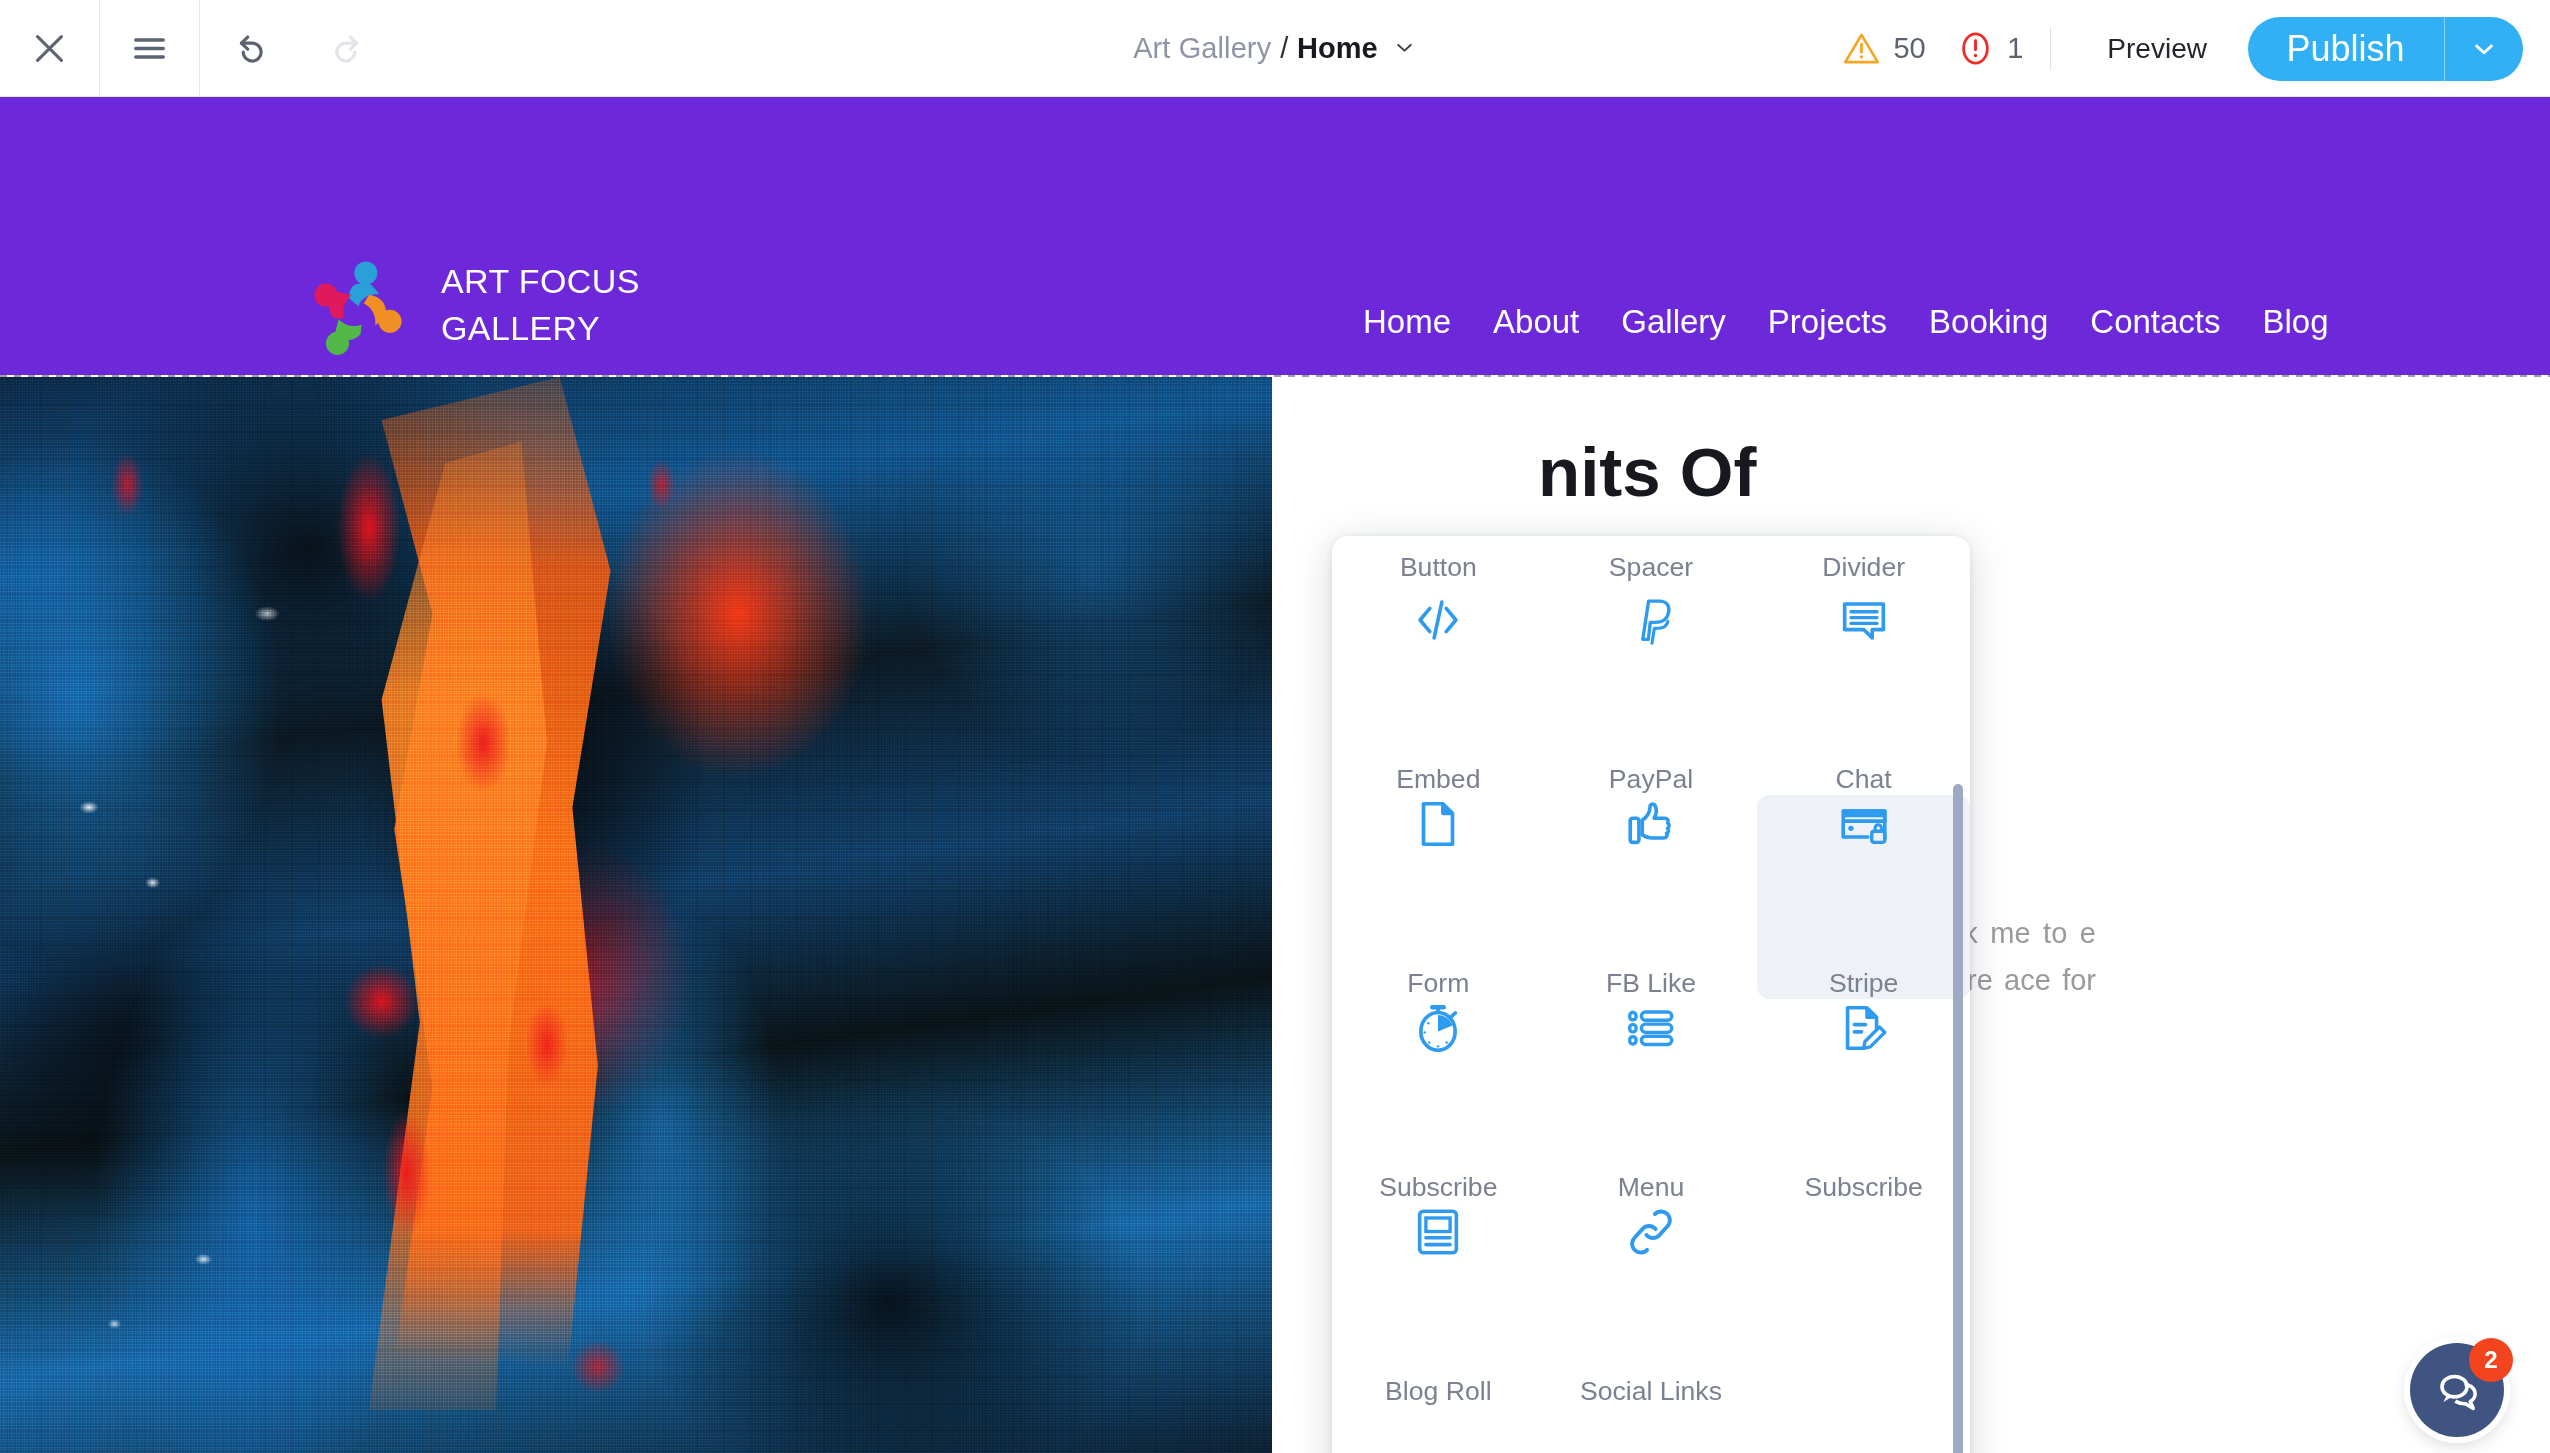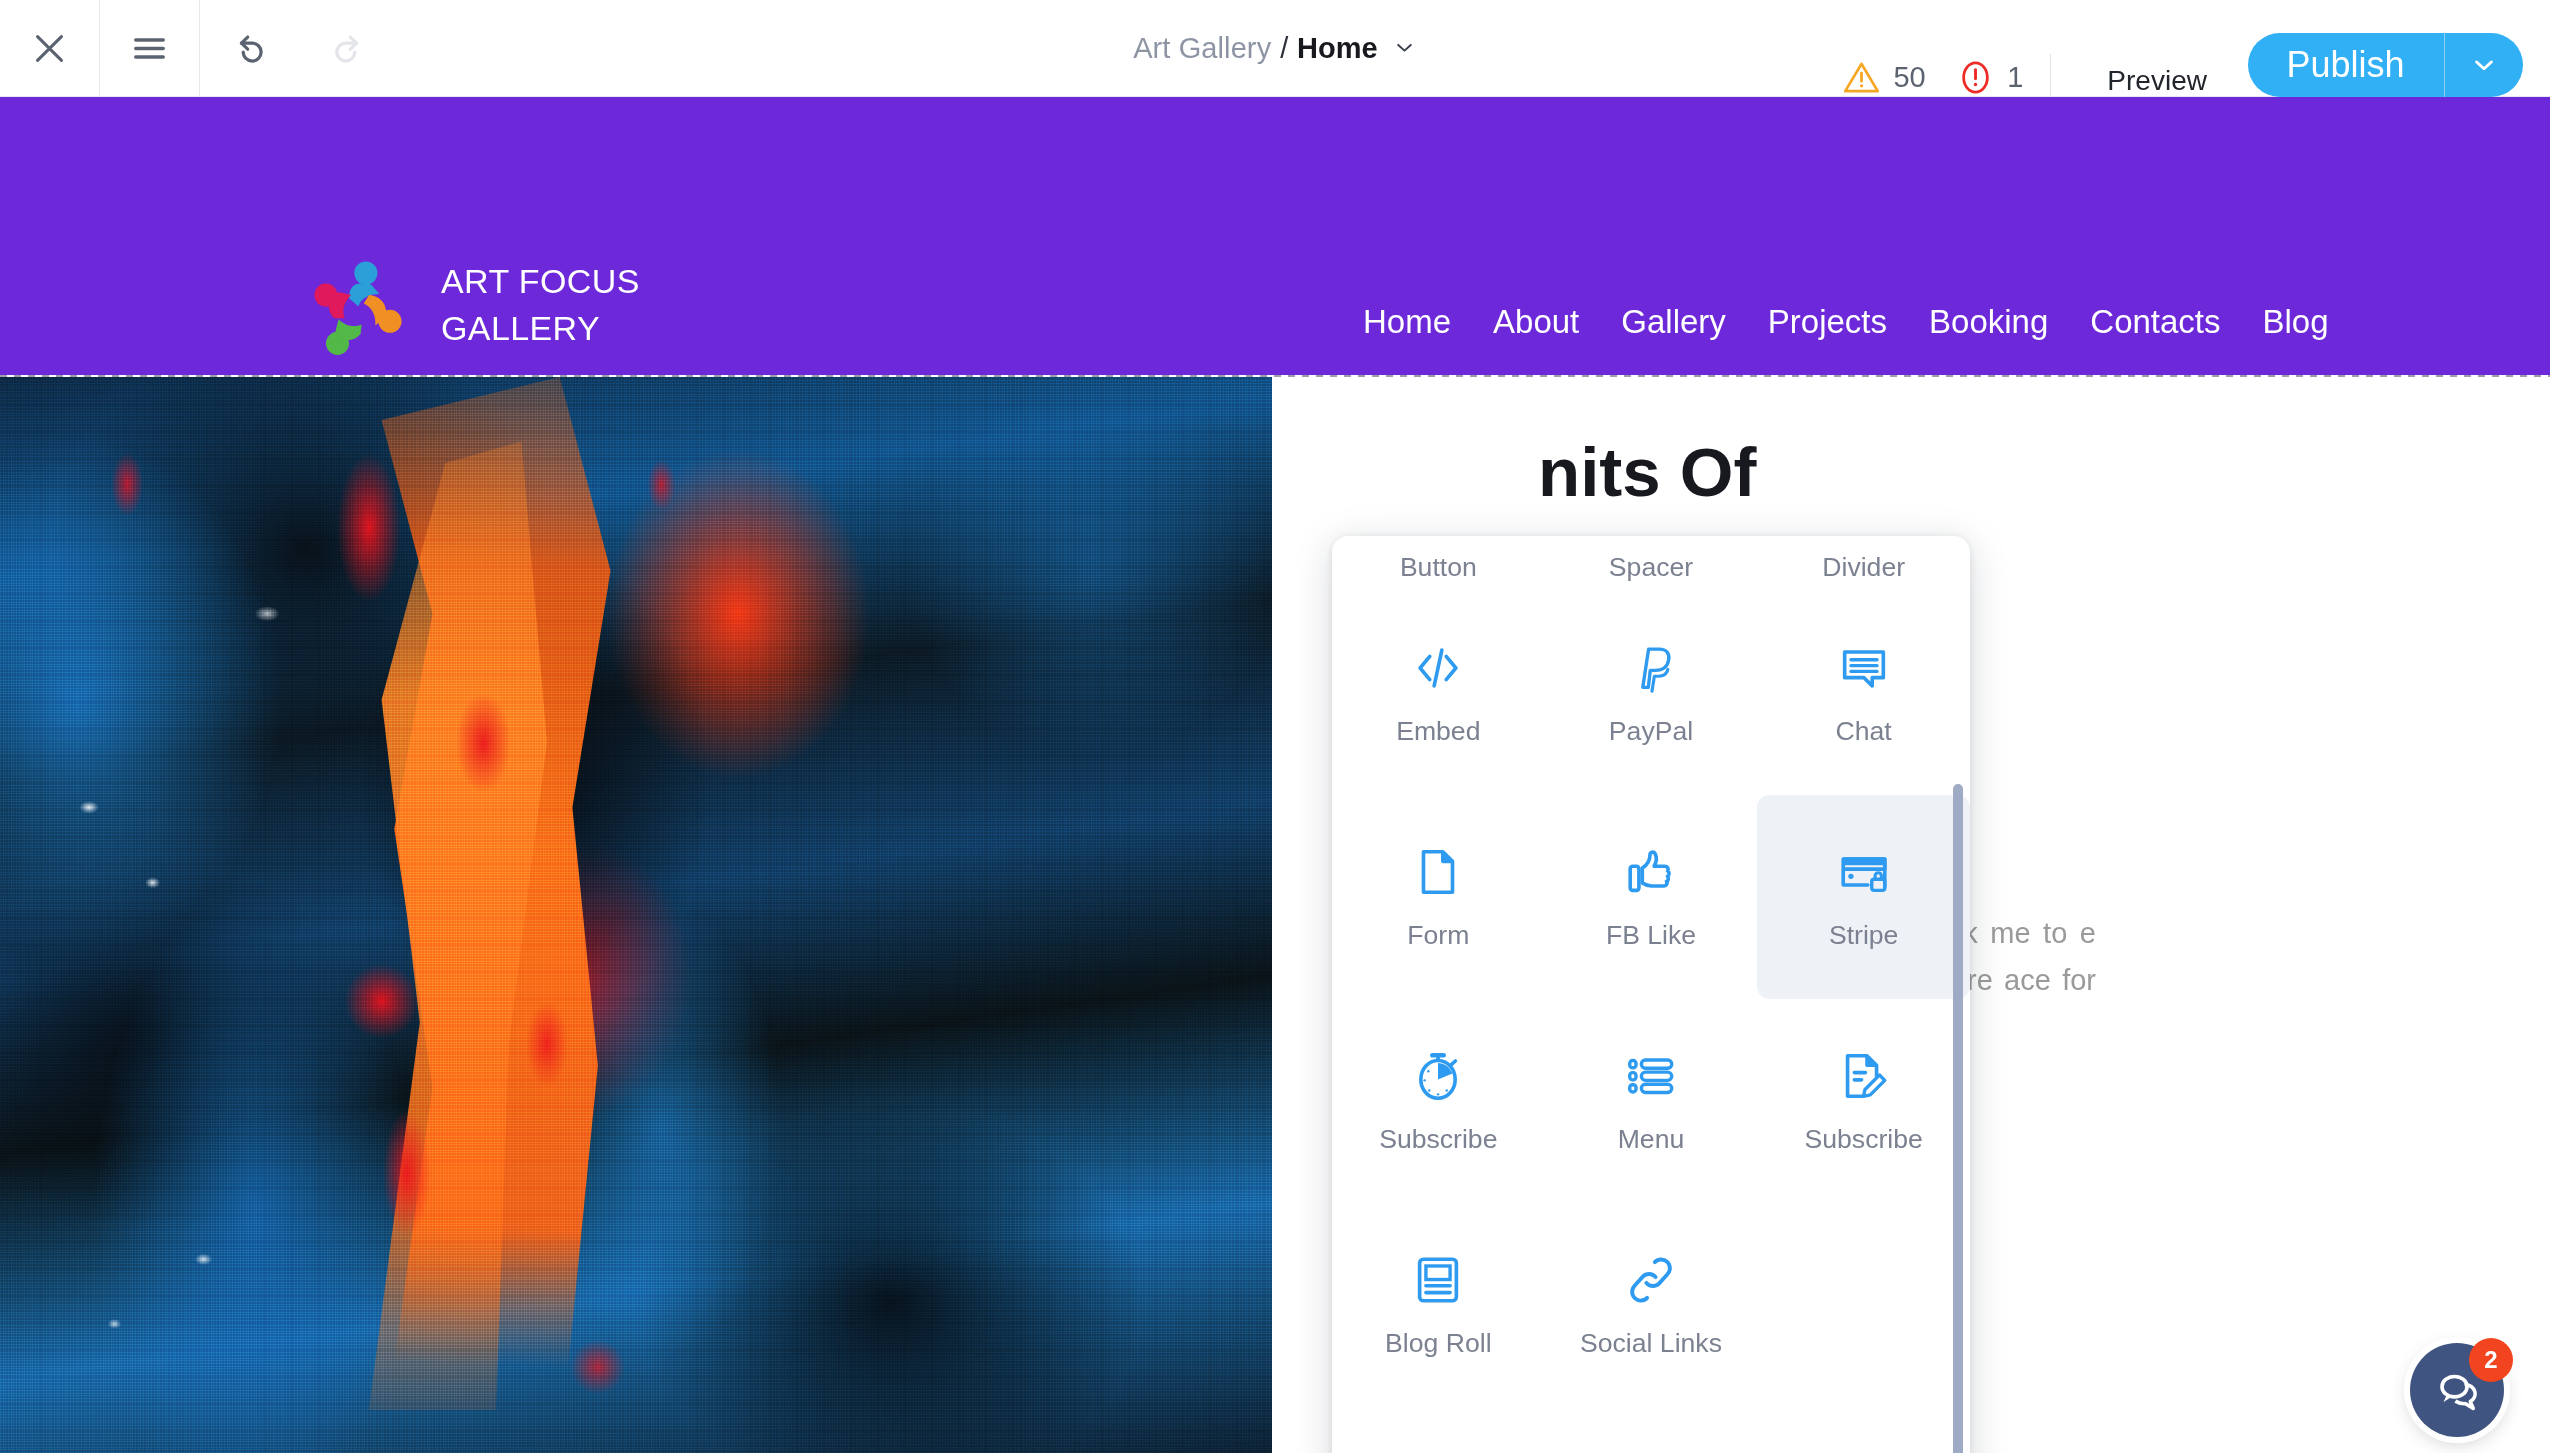--- a/index.html
+++ b/index.html
@@ -32,21 +32,21 @@
     pointer-events: none;
   }
   .crumb { display: flex; align-items: baseline; gap: 8.9px; pointer-events: auto; }
   .crumb-site { font-size: 29px; color: #8d95a5; letter-spacing: 0.1px; }
   .crumb-sep  { font-size: 29px; color: #2b2f38; }
   .crumb-page { font-size: 29px; color: #17191f; font-weight: 600; }
   .crumb-chev { margin-left: 5.3px; align-self: center; }
 
   .tb-right {
     position: absolute; right: 26.6px; top: 0; height: 97px;
-    display: flex; align-items: flex-end; gap: 0;
+    display: flex; align-items: center; gap: 0;
   }
   .badge-grp { display: flex; align-items: center; gap: 12.4px; }
   .badge-num { font-size: 29px; color: #5c6370; }
   .badge-num.err { color: #5c6370; }
   .tb-vsep { width: 0.9px; height: 43px; background: #dfe2e8; margin: 0 26.6px; }
   .preview-btn {
     font-size: 28px; color: #22252c; padding: 0 30px; cursor: pointer; white-space: nowrap;
   }
   .publish-wrap {
     display: flex; align-items: stretch; height: 64px; margin-left: 10.6px;
@@ -172,21 +172,21 @@
     background: #ffffff; border-radius: 16px;
     box-shadow: 0 8.9px 39px rgba(20,30,50,.17), 0 1.8px 7px rgba(20,30,50,.10);
     overflow: hidden;
   }
   .panel-grid {
     position: absolute; left: 0; top: 0; width: 638px;
     display: grid; grid-template-columns: repeat(3, 1fr);
   }
   .cell {
     height: 204px; display: flex; flex-direction: column;
-    align-items: center; justify-content: center; gap: 19.5px;
+    align-items: center; justify-content: space-between; gap: 19.5px;
     border-radius: 12.4px; cursor: pointer;
   }
   .cell.label-only { height: 55px; justify-content: flex-start; padding-top: 16px; gap: 0; }
   .cell.hover { background: #eef2f7; }
   .cell-label { font-size: 26.6px; color: #7b8190; white-space: nowrap; }
   .cell-icon { width: 58px; height: 58px; display:block; }
   .panel-scroll {
     position: absolute; right: 7px; top: 248px; width: 9.7px; height: 735px;
     background: #9fabc4; border-radius: 5.3px;
   }

